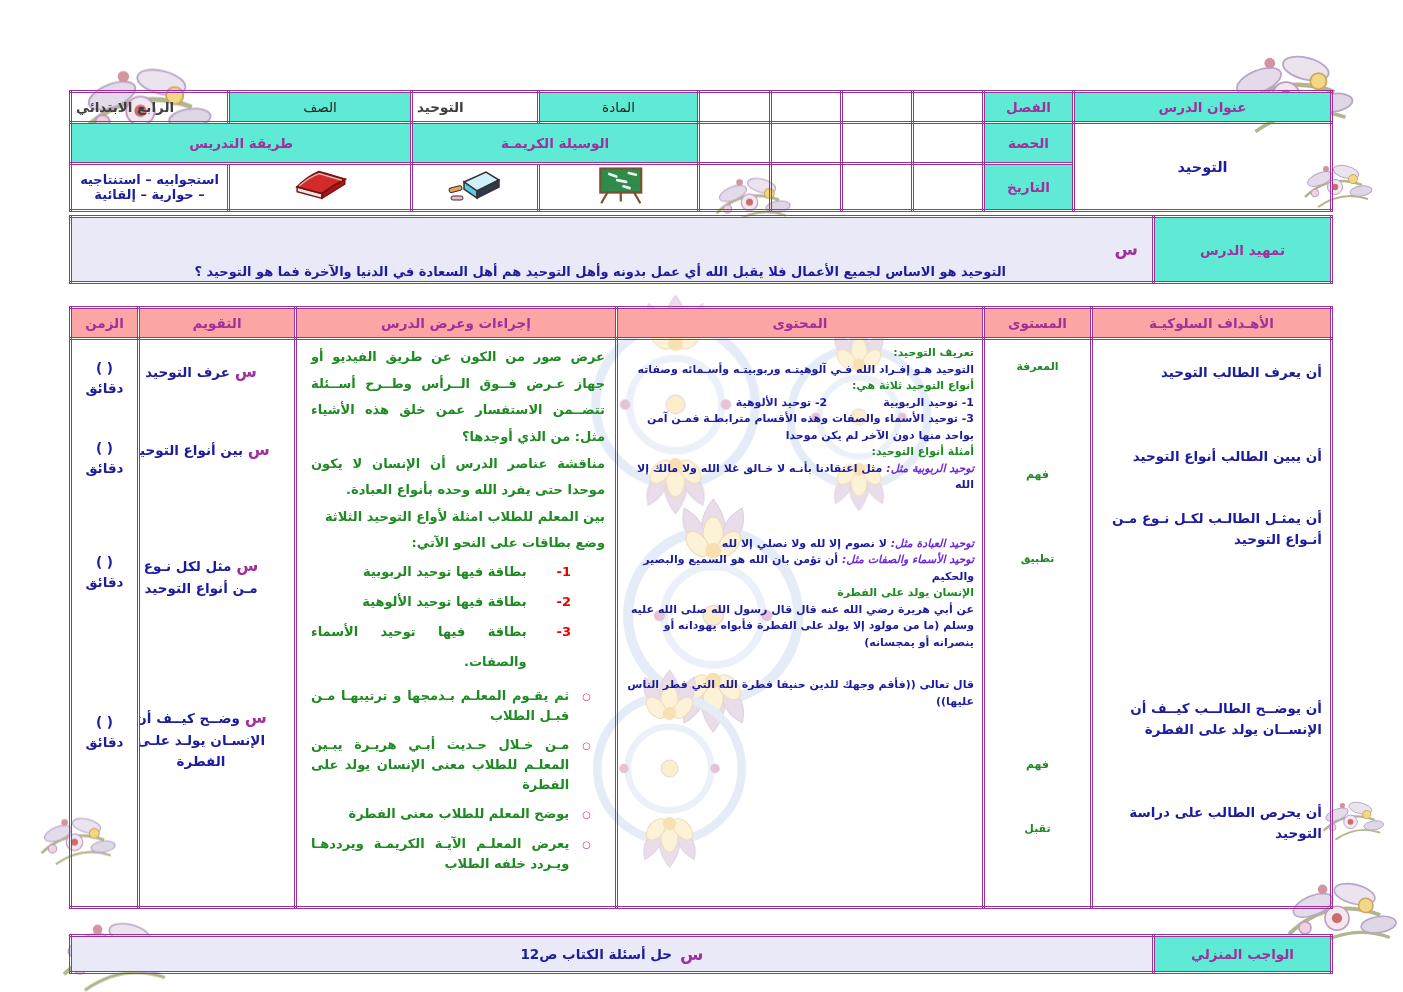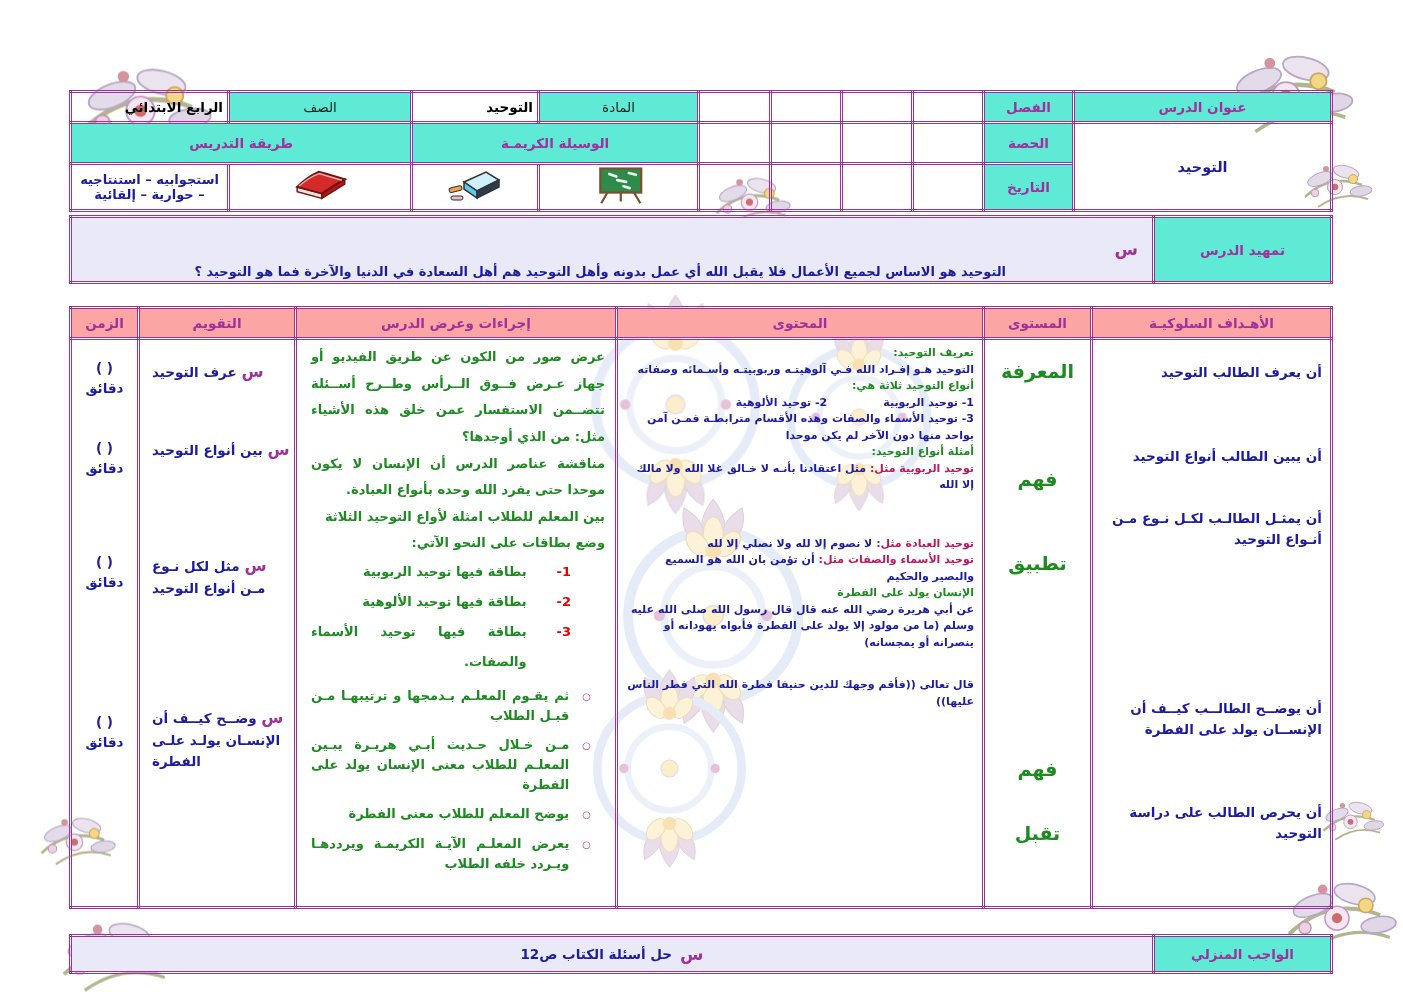--- a/index.html
+++ b/index.html
@@ -6,21 +6,21 @@
   body{font-family:"DejaVu Sans",sans-serif;font-weight:bold;}
   .page{position:relative;width:1403px;height:992px;overflow:hidden;direction:rtl;background:#fff;}
   .deco-layer{position:absolute;top:0;left:0;width:1403px;height:992px;z-index:0;pointer-events:none;}
   .wrap{position:absolute;top:90px;left:72px;width:1261px;z-index:1;}
   table{border-collapse:collapse;width:100%;table-layout:fixed;}
   td,th{border:3px double #993399;padding:2px 4px;overflow:hidden;}
   .pinkbg{background:#5eead4;}
   .lavbg{background:#E9E9F8;}
   .hdrlbl{color:#A0309C;text-align:center;font-size:13.5px;}
   .blklbl{color:#222;text-align:center;font-size:13.5px;font-weight:normal;}
-  .redval{color:#000000;text-align:right;font-size:13.5px;}
+  .redval{color:#404040;text-align:left;font-size:13.5px;}
   .navy{color:#1C1C9C;}
   .green{color:#1E8A22;}
   .hdr tr.r1 td{height:24px;}
   .hdr tr.r2 td{height:34px;}
   .hdr tr.r3 td{height:38px;}
   .lesson-title-val{color:#1C1C9C;font-size:14.5px;text-align:center;vertical-align:middle;}
   .methods{color:#1C1C9C;font-size:13px;text-align:center;vertical-align:middle;}
   .iconcell{padding:0;vertical-align:middle;text-align:center;}
   .introtbl{margin-top:3px;}
   .introtbl td{height:30px;vertical-align:middle;}
@@ -28,37 +28,37 @@
   .qm{color:#A0309C;font-size:17px;line-height:1;}
   .intro-q .qtext{flex:1;text-align:center;color:#1C1C9C;font-size:13px;margin-top:44px;}
   .maintbl{margin-top:22px;}
   .maintbl th{background:#fca5a5;color:#A0309C;font-size:13.5px;height:24px;}
   .maintbl td.body{height:566px;vertical-align:top;position:relative;padding:0;background:transparent;}
   .abs{position:absolute;}
   
   .obj{right:8px;width:222px;text-align:right;color:#1C1C9C;font-size:13.5px;line-height:1.55;}
   .obj1{top:22px;}.obj2{top:106px;}.obj3{top:168px;}.obj4{top:358px;}.obj5{top:462px;}
   
-  .lvl{left:0;right:0;text-align:center;color:#1E8A22;font-size:19px;}
+  .lvl{left:0;right:0;text-align:center;color:#1E8A22;font-size:11px;}
   .lvl1{top:20px;}.lvl2{top:128px;}.lvl3{top:212px;}.lvl4{top:418px;}.lvl5{top:482px;}
   
   .contentcol{padding:5px 8px;font-size:11px;line-height:1.5;text-align:right;}
-  .contentcol .lead{color:#be185d;}
+  .contentcol .lead{color:#6d28d9;font-style:italic;}
   .gap40{margin-top:42px;}
   .gap25{margin-top:26px;}
   .twocol span{display:inline-block;}
   .twocol .sp{width:56px;}
   
   .proccol{padding:4px 10px 4px 6px;font-size:13px;line-height:2.05;text-align:justify;color:#1E8A22;margin-left:8px;}
   .numline{display:flex;gap:30px;padding-right:34px;line-height:2.3;}
   .numline .n{color:#E80000;}
   .bul{display:flex;gap:13px;padding-right:14px;line-height:1.55;margin-top:9px;text-align:justify;}
   .bul .o{color:#CC3399;font-size:10px;padding-top:3px;}
   
-  .ev{right:0;width:142px;text-align:left;font-size:13.5px;line-height:1.6;color:#1C1C9C;}
+  .ev{right:22px;width:142px;text-align:center;font-size:13.5px;line-height:1.6;color:#1C1C9C;}
   .ev .qm{font-size:16px;}
   .ev1{top:22px;}.ev2{top:100px;}.ev3{top:216px;}.ev4{top:368px;}
   
   .tm{left:0;right:0;text-align:center;color:#1C1C9C;font-size:13.5px;line-height:1.5;}
   .tm1{top:18px;}.tm2{top:98px;}.tm3{top:212px;}.tm4{top:372px;}
   .hwtbl{margin-top:25px;}
   .hwtbl td{height:30px;vertical-align:middle;}
   .hw-c{display:flex;align-items:center;justify-content:center;gap:8px;color:#1C1C9C;font-size:13.5px;}
 </style>
 </head>

